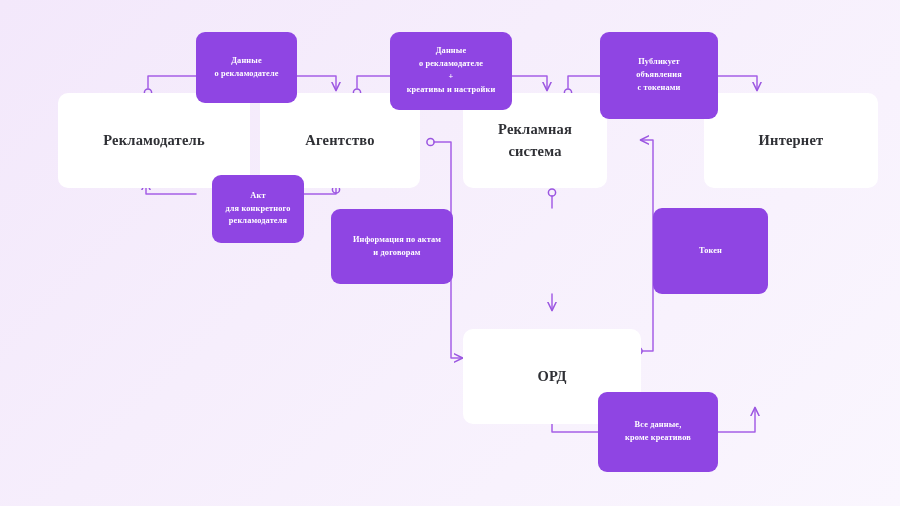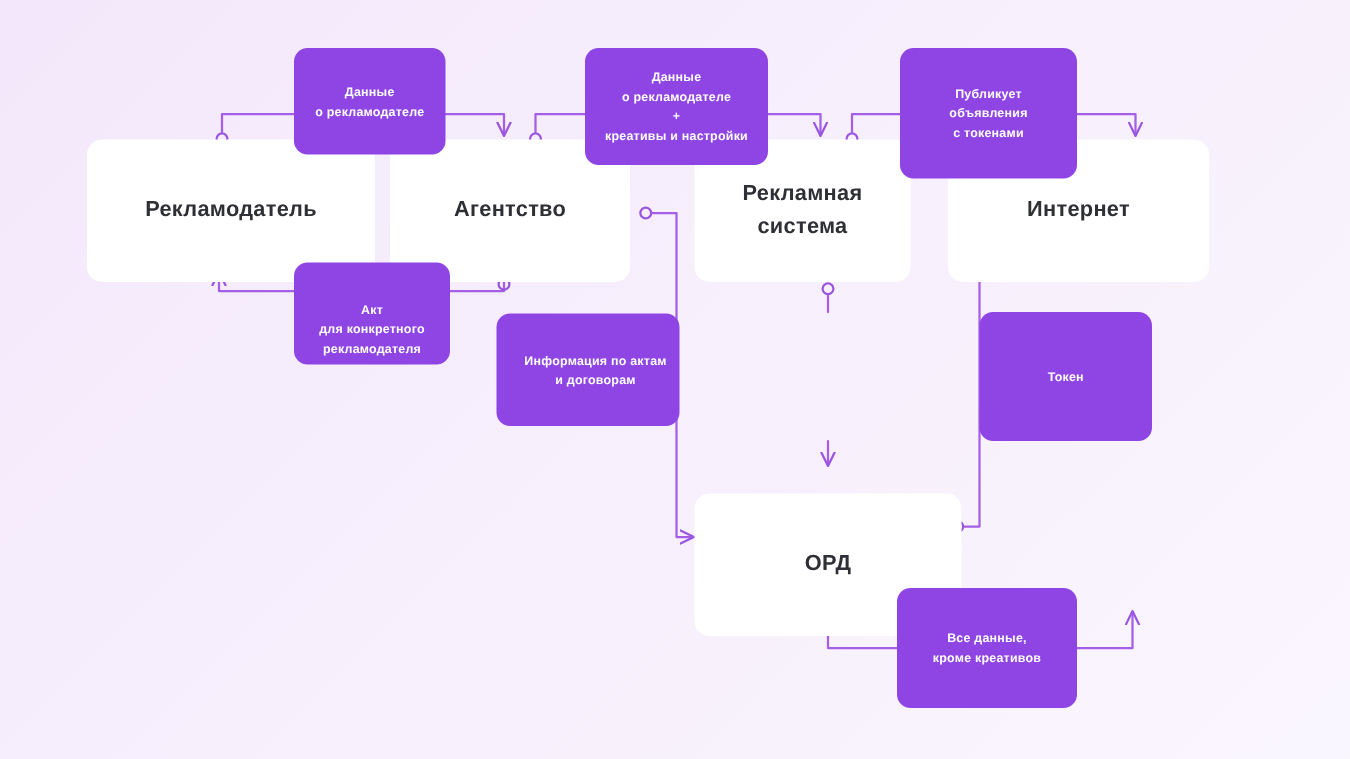--- a/index.html
+++ b/index.html
@@ -13,20 +13,21 @@
     background:linear-gradient(135deg,#f3e8fb 0%,#f6eefc 40%,#faf6fe 100%);
     overflow:hidden;
   }
   #wires{position:absolute;left:0;top:0;width:900px;height:506px;}
   .node{
     position:absolute;
     display:flex;align-items:center;justify-content:center;
     text-align:center;
     box-sizing:border-box;
     border-radius:10px;
+    font-family:Liberation Serif, serif;
   }
   .node.white{
     background:#ffffff;
     color:#2f3035;
     font-size:14.5px;
     font-weight:700;
     line-height:1.45;
     letter-spacing:.2px;
   }
   .node.purple{
@@ -107,21 +108,21 @@
 
   <div class="node white" style="left:260px;top:93px;width:160px;height:95px;">
     <span class="label">Агентство</span>
   </div>
 
   <div class="node white" style="left:463px;top:93px;width:144px;height:95px;">
     <span class="label">Рекламная
 система</span>
   </div>
 
-  <div class="node white" style="left:632px;top:93px;width:174px;height:95px;">
+  <div class="node white" style="left:704px;top:93px;width:174px;height:95px;">
     <span class="label">Интернет</span>
   </div>
 
   <div class="node white" style="left:463px;top:329px;width:178px;height:95px;">
     <span class="label">ОРД</span>
   </div>
 
 
   <div class="node purple" style="left:196px;top:32px;width:101px;height:71px;">
     <span class="label">Данные
@@ -134,21 +135,21 @@
 +
 креативы и настройки</span>
   </div>
 
   <div class="node purple" style="left:600px;top:32px;width:118px;height:87px;">
     <span class="label">Публикует
 объявления
 с токенами</span>
   </div>
 
-  <div class="node purple" style="left:196px;top:175px;width:104px;height:68px;align-items:flex-end;">
+  <div class="node purple" style="left:212px;top:175px;width:92px;height:68px;">
     <span class="label">Акт
 для конкретного
 рекламодателя</span>
   </div>
 
   <div class="node purple" style="left:331px;top:209px;width:122px;height:75px;padding-left:16px;">
     <span class="label">Информация по актам
 и договорам</span>
   </div>
 

